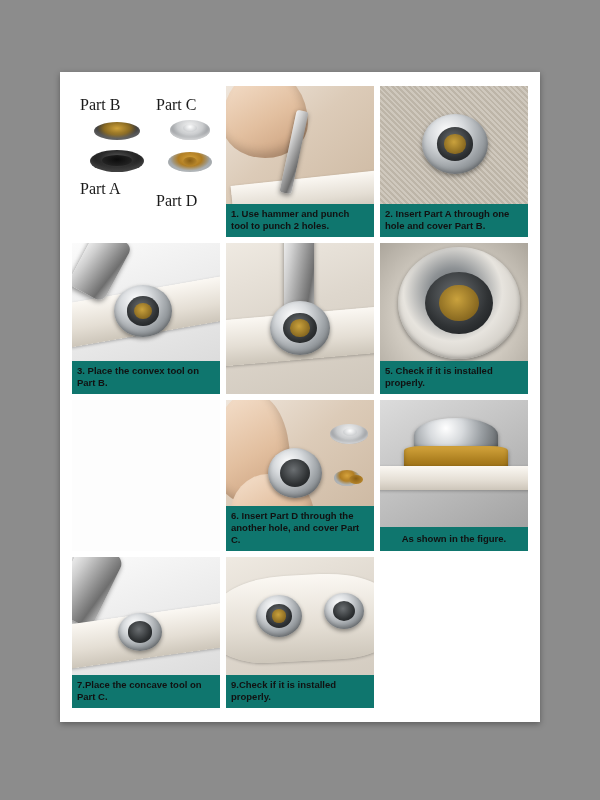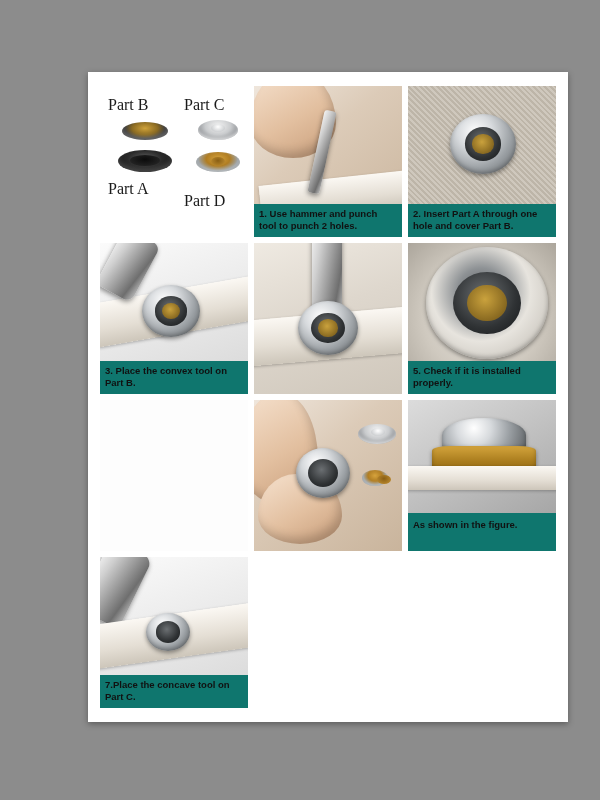--- a/index.html
+++ b/index.html
@@ -14,21 +14,20 @@
     overflow: hidden;
   }
   .sheet {
     position: absolute;
     left: 60px;
     top: 72px;
     width: 480px;
     height: 650px;
     background: #ffffff;
     box-shadow: 0 2px 6px rgba(0,0,0,0.35);
-    margin-left: 28px;
   }
   .grid {
     position: absolute;
     left: 12px;
     top: 14px;
     width: 456px;
     height: 622px;
     display: grid;
     grid-template-columns: repeat(3, 1fr);
     grid-template-rows: repeat(4, 1fr);
@@ -49,21 +48,21 @@
     left: 0; right: 0; bottom: 0;
     background: #0f766e;
     color: #111;
     font-size: 9.5px;
     line-height: 1.25;
     padding: 4px 5px 5px 5px;
     font-weight: 600;
     box-sizing: border-box;
     z-index: 5;
   }
-  .caption.short { padding-top: 6px; padding-bottom: 20px; }
+  .caption.short { padding-top: 6px; padding-bottom: 6px; text-align: center; }
   .cell.blank { background: #fdfdfd; }
 
   
   .parts {
     position: absolute;
     left: 0; right: 0; top: 0; bottom: 0;
     background: #ffffff;
   }
   .parts .lbl {
     position: absolute;
@@ -246,20 +245,21 @@
     <div class="cell">
       <div class="photo bg-hand">
         <div class="finger" style="left:-14px; top:-6px; width:78px; height:110px;"></div>
         <div class="finger" style="left:4px; top:74px; width:84px; height:70px;"></div>
         <div class="snap" style="left:42px; top:48px; width:54px; height:50px;">
           <div class="core"></div>
         </div>
         <div class="ring pc" style="left:104px; top:24px; width:38px; height:20px; position:absolute;"></div>
         <div class="ring pd" style="left:108px; top:70px; width:26px; height:16px; position:absolute;"></div>
       </div>
+      <div class="caption">6. Insert Part D through the another hole, and cover Part C.</div>
     </div>
 
     <div class="cell">
       <div class="photo bg-grey">
         <div class="snap" style="left:34px; top:18px; width:84px; height:34px; border-radius:50% 50% 20% 20%;"></div>
         <div class="snap" style="left:24px; top:46px; width:104px; height:26px; border-radius:18%; background:linear-gradient(180deg,#d4a43c 0%,#a97c1d 60%,#8d6514 100%);"></div>
         <div class="fabric-strip" style="left:-6px; top:66px; width:168px; height:24px;"></div>
       </div>
       <div class="caption short">As shown in the figure.</div>
     </div>
@@ -269,15 +269,28 @@
         <div class="tool" style="left:-8px; top:-12px; width:46px; height:78px; transform:rotate(26deg); border-radius:10px;"></div>
         <div class="fabric-strip" style="left:-8px; top:56px; width:176px; height:44px; transform:rotate(-8deg);"></div>
         <div class="snap" style="left:46px; top:56px; width:44px; height:38px;">
           <div class="core"></div>
         </div>
       </div>
       <div class="caption">7.Place the concave tool on Part C.</div>
     </div>
 
 
+    <div class="cell">
+      <div class="photo bg-fabricwhite">
+        <div class="fabric-strip" style="left:-12px; top:18px; width:180px; height:86px; transform:rotate(-3deg); border-radius:40% 40% 30% 30%;"></div>
+        <div class="snap" style="left:30px; top:38px; width:46px; height:42px;">
+          <div class="core"></div>
+          <div class="core2"></div>
+        </div>
+        <div class="snap" style="left:98px; top:36px; width:40px; height:36px;">
+          <div class="core"></div>
+        </div>
+      </div>
+      <div class="caption">9.Check if it is installed properly.</div>
+    </div>
 
   </div>
 </div>
 
 </body></html>

